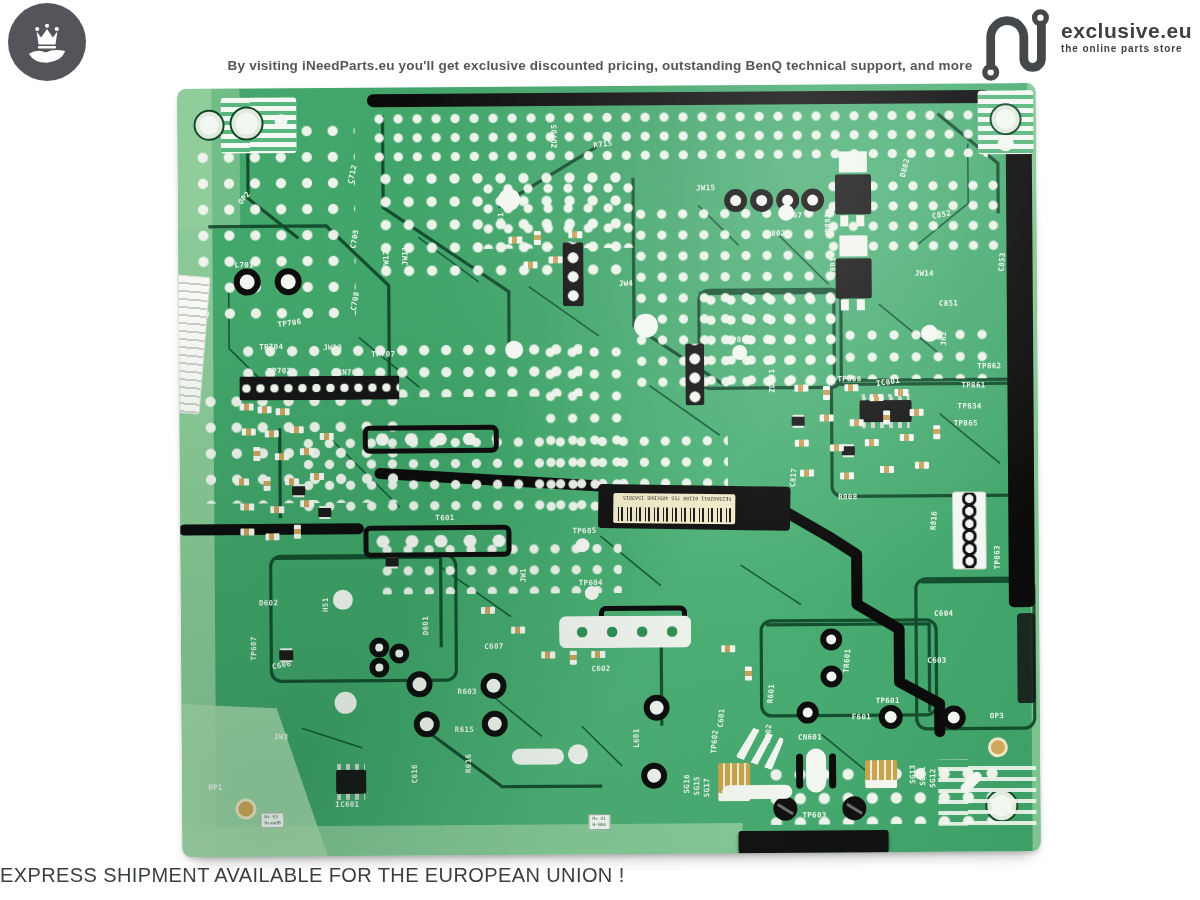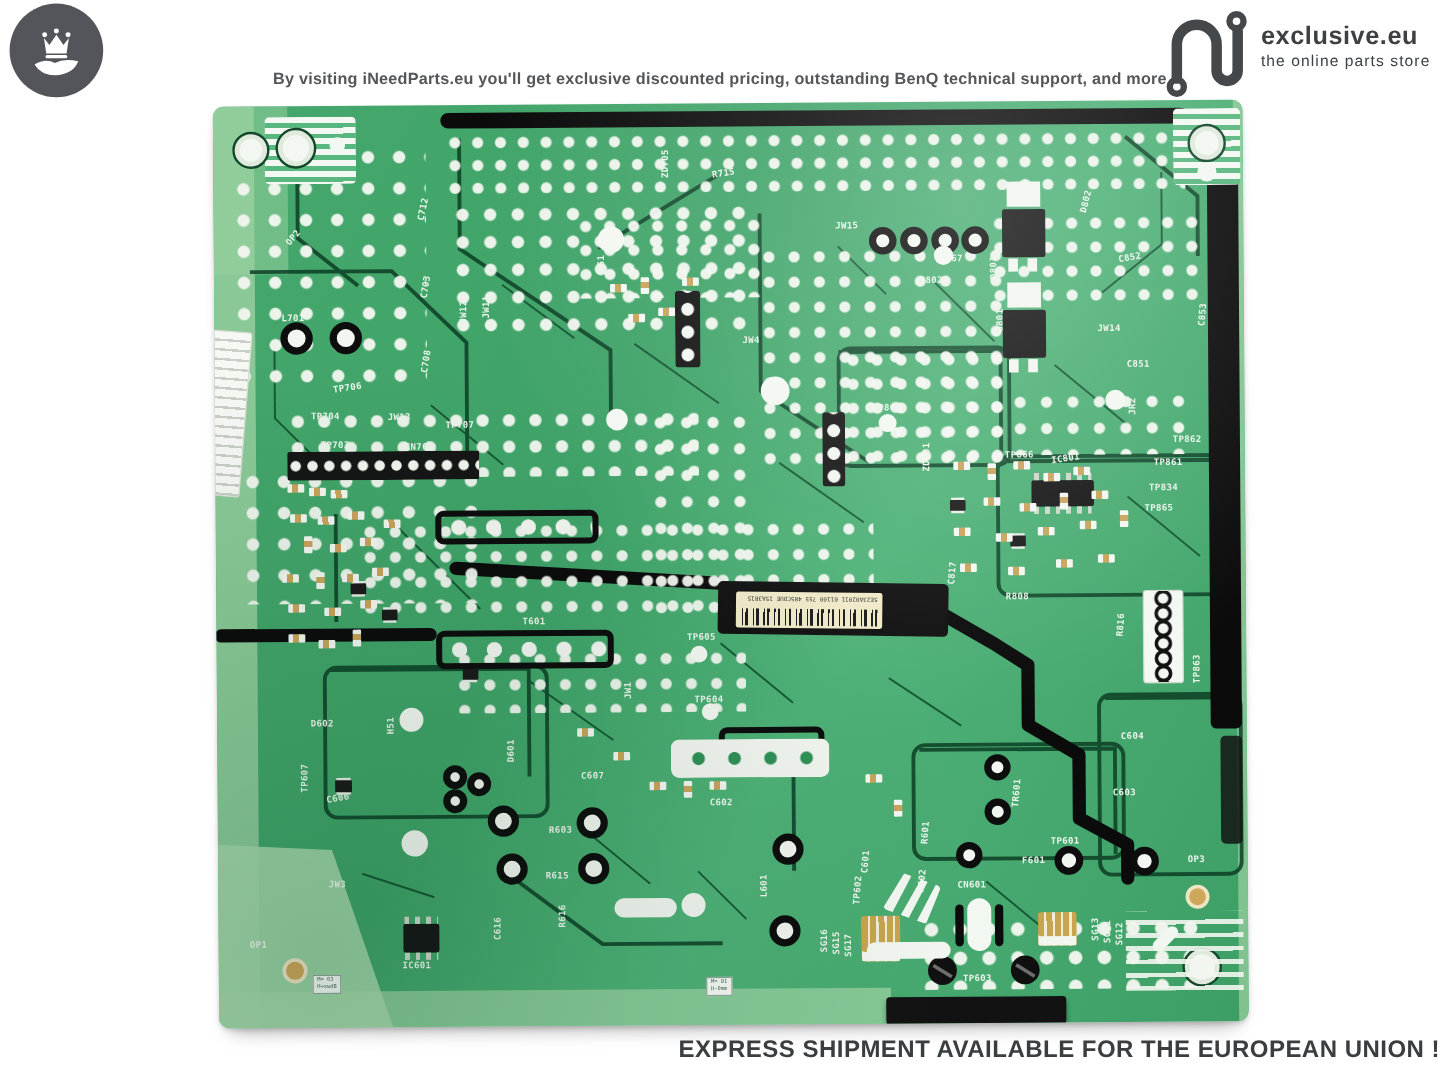--- a/index.html
+++ b/index.html
@@ -7,24 +7,24 @@
         font-family:"Liberation Sans",sans-serif;}
   
   #badge{position:absolute;left:8px;top:3px;width:78px;height:78px;border-radius:50%;
          background:#54555a;display:flex;align-items:center;justify-content:center;}
   #tagline{position:absolute;left:0;top:58px;width:1200px;text-align:center;
            font-size:13.5px;font-weight:bold;color:#555658;letter-spacing:.2px;}
   #brand{position:absolute;right:8px;top:6px;display:flex;align-items:flex-start;}
   #brand svg{display:block;}
   #brand-text{margin-left:4px;margin-top:14px;}
   #brand-title{font-size:21px;font-weight:bold;color:#3e4144;letter-spacing:.5px;line-height:1;}
-  #brand-sub{font-size:13px;font-weight:normal;color:#3e4144;letter-spacing:.9px;margin-top:2px;}
-  
-  #banner{position:absolute;left:0;top:864px;width:1200px;text-align:right;
-          font-size:20px;font-weight:bold;color:#3b3e40;letter-spacing:.4px;}
+  #brand-sub{font-size:10px;font-weight:bold;color:#3e4144;letter-spacing:.9px;margin-top:2px;}
+  
+  #banner{position:absolute;left:0;top:864px;width:1200px;text-align:left;
+          font-size:20px;font-weight:normal;color:#3b3e40;letter-spacing:.4px;}
   
   #photo{position:absolute;left:180px;top:86px;width:858px;height:768px;}
   #board{position:absolute;inset:0;border-radius:9px;transform:rotate(-.4deg);
          background:linear-gradient(118deg,#45a76c 0%,#3fa368 38%,#4fb278 60%,#3c9e64 100%);
          box-shadow:0 12px 16px -10px rgba(0,0,0,.35),0 2px 4px rgba(0,0,0,.15);overflow:hidden;}
   #board:after{content:"";position:absolute;inset:0;pointer-events:none;
      background:radial-gradient(ellipse at 72% 10%,rgba(255,255,255,.20),transparent 45%),
                 radial-gradient(ellipse at 10% 92%,rgba(0,45,22,.16),transparent 50%);}
   #tracesvg{position:absolute;inset:0;}
   .pads{position:absolute;opacity:.96;

